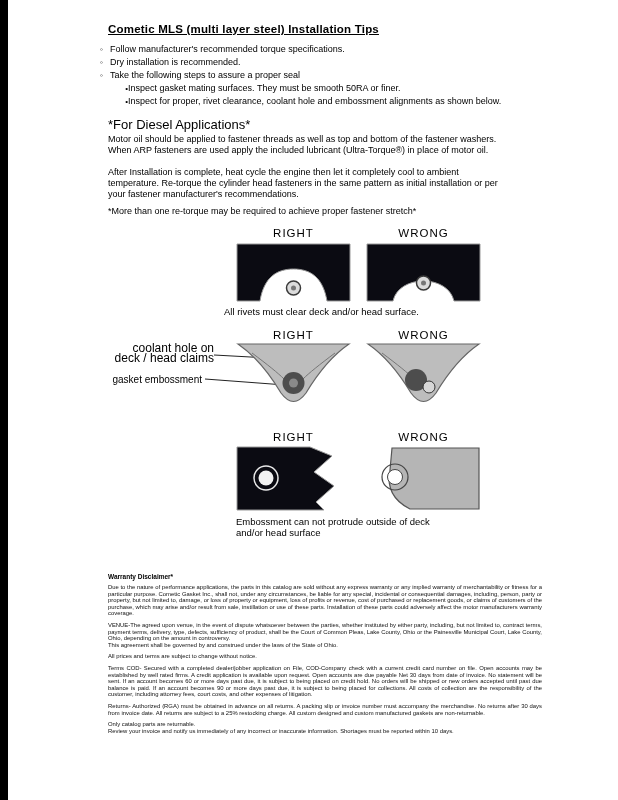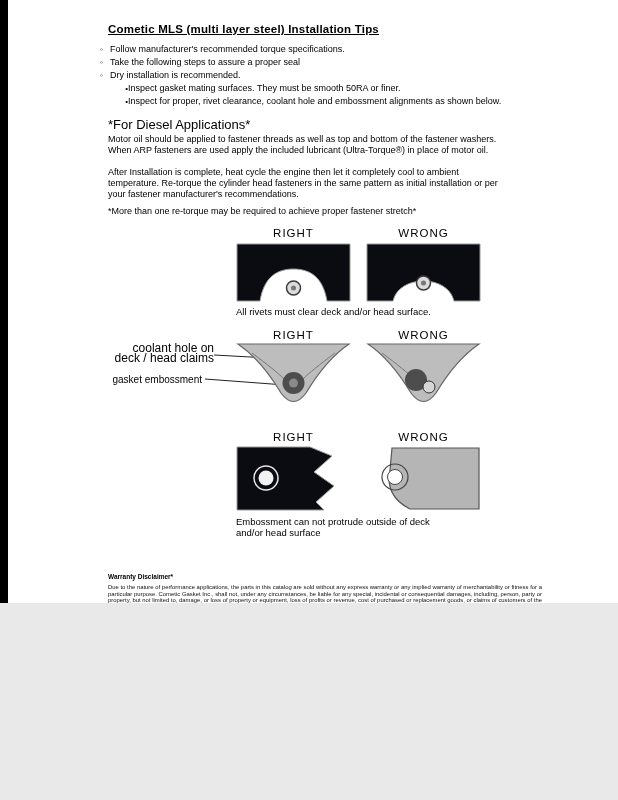--- a/index.html
+++ b/index.html
@@ -1,18 +1,18 @@
 <!DOCTYPE html>
 <html><head>
 <meta charset="utf-8">
 <style>
   * { margin:0; padding:0; box-sizing:border-box; }
   html,body { background:#e9e9e9; }
   body { font-family:"Liberation Sans", sans-serif; }
-  .page { position:relative; width:618px; height:603px; background:#ffffff; overflow:hidden; margin:0 auto; color:#000; }
+  .page { position:relative; width:618px; height:800px; background:#ffffff; overflow:hidden; margin:0 auto; color:#000; }
   .left-bar { position:absolute; left:0; top:0; width:8px; height:800px; background:#000; }
 
   .title { position:absolute; left:108px; top:23px; font-size:11.5px; font-weight:bold; text-decoration:underline; letter-spacing:.2px; }
 
   .bullets { position:absolute; left:100px; top:43px; font-size:9px; line-height:13px; }
   .b1 { display:flex; }
   .b1 .mk { width:10px; font-size:8px; }
   .b1 .mk::before { content:"\25E6"; }
   .b2 { display:flex; margin-left:18px;text-align:right; }
   .b2 .mk { width:10px; font-size:8px; }
@@ -47,25 +47,25 @@
 
   <h1 class="title">Cometic MLS (multi layer steel) Installation Tips</h1>
 
   <div class="bullets">
     <div class="b1">
         <span class="mk"></span>
         <span>Follow manufacturer's recommended torque specifications.</span>
       </div>
     <div class="b1">
         <span class="mk"></span>
-        <span>Take the following steps to assure a proper seal</span>
+        <span>Dry installation is recommended.</span>
       </div>
     <div class="b1">
         <span class="mk"></span>
-        <span>Dry installation is recommended.</span>
+        <span>Take the following steps to assure a proper seal</span>
       </div>
     <div class="b2">
         <span class="mk"></span>
         <span>Inspect gasket mating surfaces.  They must be smooth 50RA or finer.</span>
       </div>
     <div class="b2">
         <span class="mk"></span>
         <span>Inspect for proper, rivet clearance, coolant hole and embossment alignments as shown below.</span>
       </div>
   </div>
@@ -84,21 +84,21 @@
       <circle cx="57.5" cy="45" r="2.5" fill="#777"></circle>
     </svg>
   </div>
   <div class="dg-img" style="left:366px;top:243px">
     <svg viewBox="0 0 115 59" width="115" height="59">
       <path d="M1,1 H114 V58 H88 C85,45 72,38 57.5,38 C43,38 30,45 27,58 H1 Z" fill="#0b0b12" stroke="#9a9a9a" stroke-width="1"></path>
       <circle cx="57.5" cy="40" r="7" fill="#dcdcdc" stroke="#3a3a3a" stroke-width="1.5"></circle>
       <circle cx="57.5" cy="40" r="2.5" fill="#777"></circle>
     </svg>
   </div>
-  <div class="dg-cap" style="left:236px;top:306px">All rivets must clear deck and/or head surface.</div>
+  <div class="dg-cap" style="left:224px;top:306px">All rivets must clear deck and/or head surface.</div>
 
   <div class="dg-label" style="left:236px;top:329px">RIGHT</div>
   <div class="dg-label" style="left:366px;top:329px">WRONG</div>
 
   <div class="coolant-lbl">
     <span>coolant hole on</span>
     <span>deck / head claims</span>
   </div>
   <div class="emboss-lbl">gasket embossment</div>
   <svg class="pointer-lines" width="88" height="50" viewBox="0 0 88 50">

